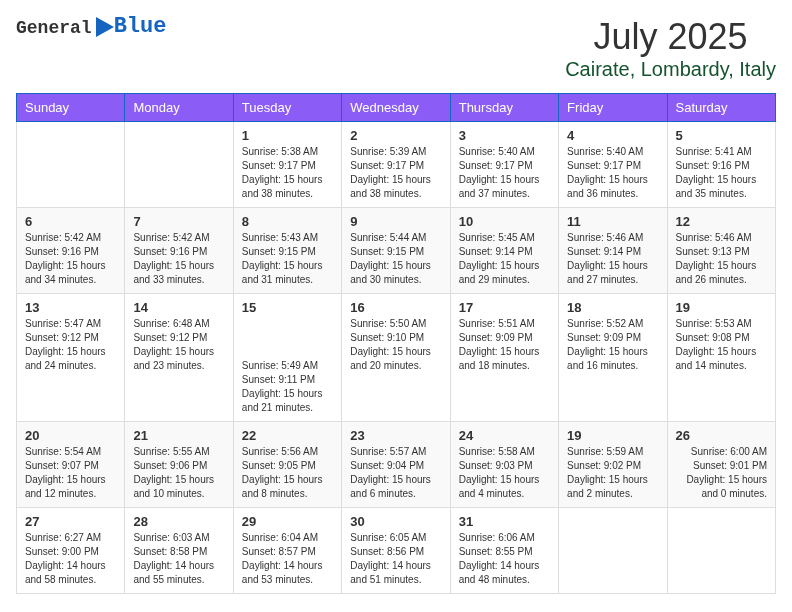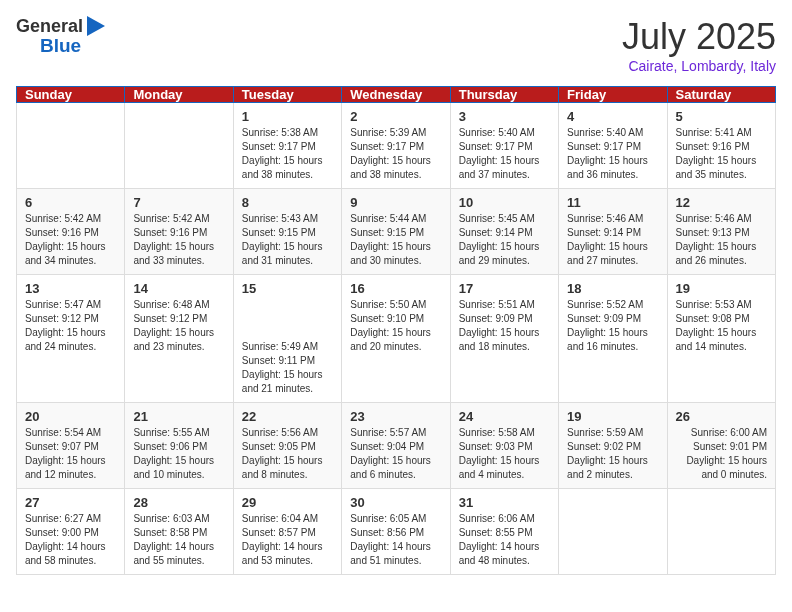--- a/index.html
+++ b/index.html
@@ -11,71 +11,72 @@
       padding: 16px;
     }
     .header {
       display: flex;
       justify-content: space-between;
       align-items: flex-start;
       margin-bottom: 12px;
     }
     .logo {
       display: flex;
-      flex-direction: column;
+      flex-direction: row;
       align-items: center;
+      font-family: Liberation Mono, monospace;
     }
     .logo-top {
       display: flex;
       align-items: center;
     }
     .logo-general {
       font-size: 18px;
       font-weight: bold;
       color: #333;
     }
     .logo-arrow {
       width: 0;
       height: 0;
       border-top: 10px solid transparent;
       border-bottom: 10px solid transparent;
       border-left: 18px solid #1565c0;
       margin-left: 4px;
       margin-top: -2px;
     }
     .logo-blue {
-      font-size: 19px;
+      font-size: 22px;
       font-weight: bold;
       color: #1565c0;
       margin-top: -2px;
     }
     .title-section {
-      text-align: right;
+      text-align: center;
     }
     .month-title {
       font-size: 36px;
       color: #333;
       font-weight: normal;
     }
     .location {
-      font-size: 14px;
-      color: #6d28d9;
+      font-size: 20px;
+      color: #14532d;
     }
     .calendar {
       width: 100%;
       border-collapse: collapse;
       border: 1px solid #ccc;
     }
     .calendar th {
-      background-color: #b91c1c;
+      background-color: #8b5cf6;
       color: #fff;
       text-align: left;
-      padding: 0 8px;
+      padding: 6px 8px;
       font-size: 13px;
-      font-weight: bold;
+      font-weight: normal;
       border: 1px solid #1565c0;
     }
     .calendar td {
       vertical-align: top;
       padding: 6px 8px;
       border: 1px solid #ddd;
       width: 108px;
       min-height: 80px;
       background: #fff;
       font-size: 11px;

